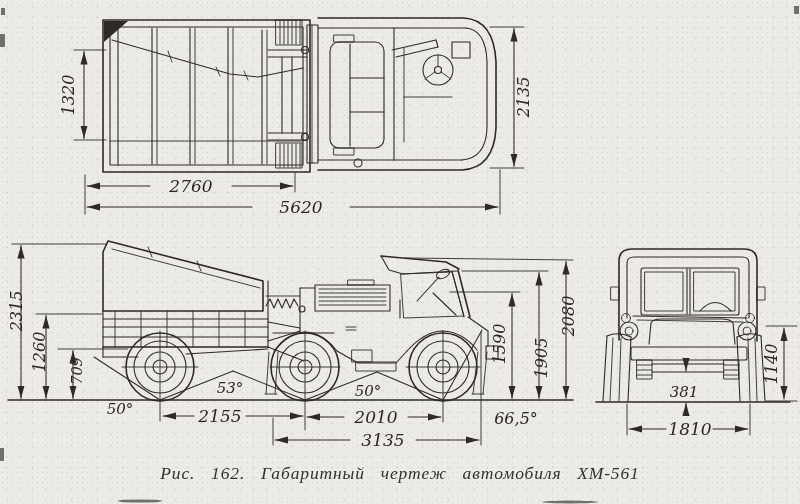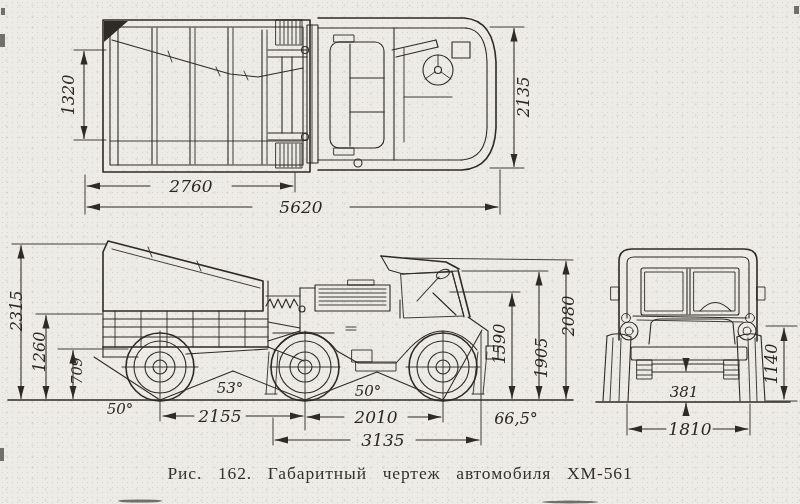--- a/index.html
+++ b/index.html
@@ -20,21 +20,21 @@
   .m{stroke-width:1.05;}
   .fill{fill:#2e2b26;stroke:none;}
   text{stroke:none;fill:#2b2823;font-family:"DejaVu Serif", serif;font-style:italic;}
   .dim{font-size:17px;}
   .dimv{font-size:16px;}
   .ang{font-size:15px;}
   .sm{font-size:14.5px;}
   .speck{fill:#4a4740;stroke:none;opacity:.75;}
   #caption{
     position:absolute;left:0;top:463px;width:800px;text-align:center;
-    font-size:17.5px;color:#33312c;letter-spacing:.05em;word-spacing:.6em;
+    font-size:17.5px;color:#33312c;letter-spacing:.05em;word-spacing:.6em;font-style:italic;
   }
 </style>
 </head>
 <body>
 
 <svg width="800" height="504" viewBox="0 0 800 504">
   <defs>
     <marker id="arr" viewBox="0 0 12 8" refX="12" refY="4" markerWidth="13" markerHeight="9" markerUnits="userSpaceOnUse" orient="auto-start-reverse">
       <path d="M0,0.7 L12,4 L0,7.3 Z" fill="#2e2b26"></path>
     </marker>

